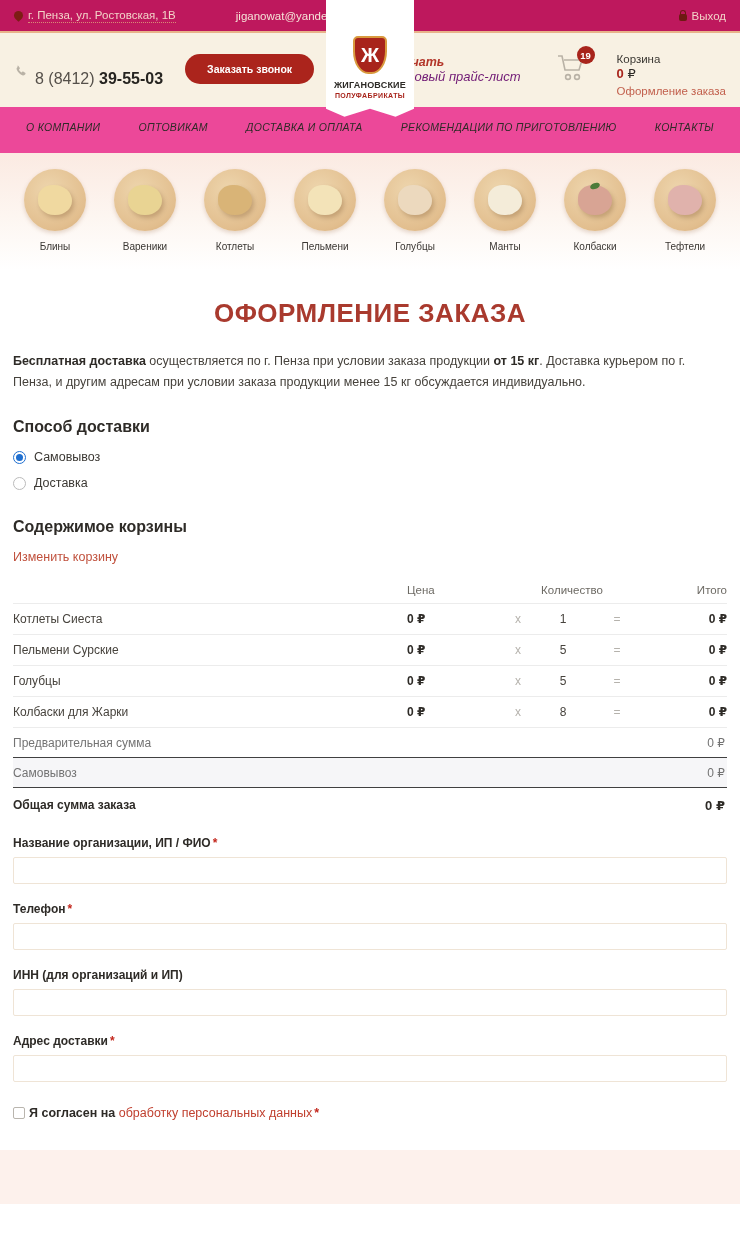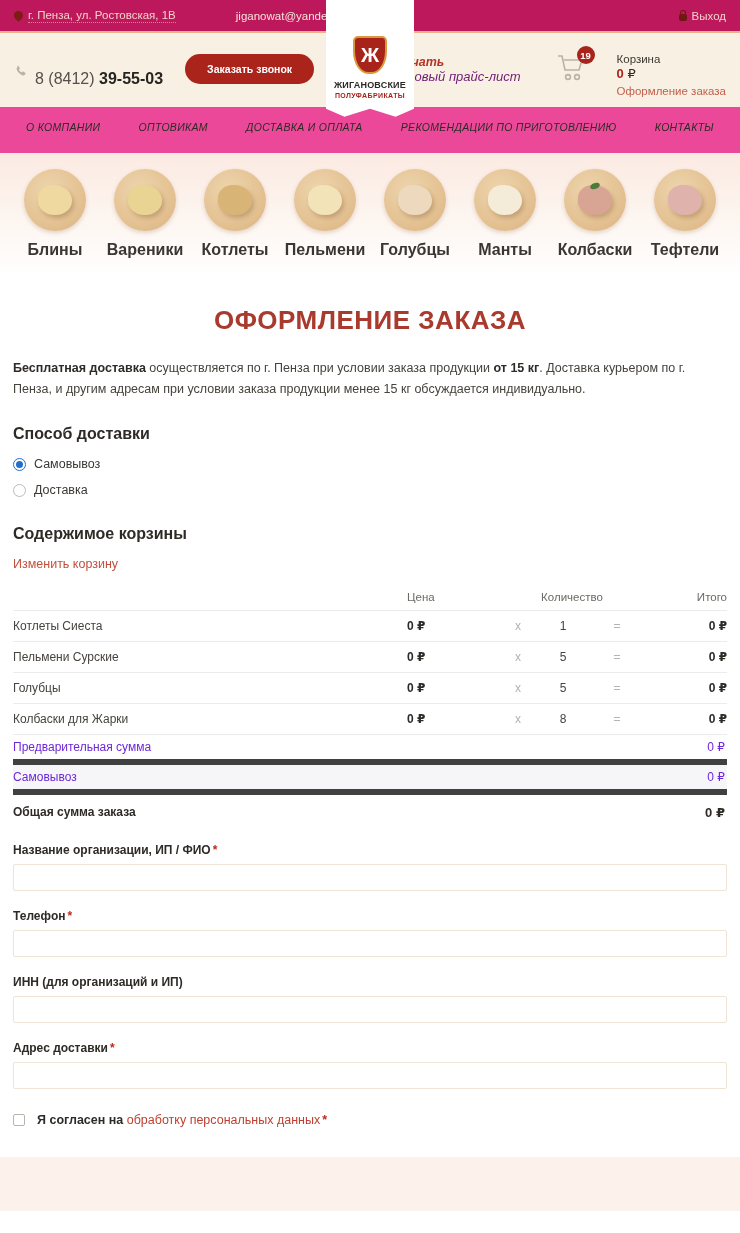--- a/index.html
+++ b/index.html
@@ -73,21 +73,21 @@
   .cats { background:linear-gradient(180deg,#fbeae2 0%,#fdf6f1 55%,#ffffff 100%);
     display:flex; justify-content:space-between; padding:16px 16px 18px; }
   .cat { display:flex; flex-direction:column; align-items:center; width:78px; cursor:pointer;}
   .cat-img { width:62px; height:62px; border-radius:50%;
     background:radial-gradient(circle at 40% 35%,#eed6ae 0%,#e2be8e 70%,#d2a878 100%);
     position:relative; overflow:hidden; box-shadow:0 2px 4px rgba(150,100,60,.25);}
   .cat-img:before { content:""; position:absolute; left:14px; top:16px; width:34px; height:30px;
     border-radius:45% 55% 50% 50%; background:var(--food,#f0dcae); box-shadow:2px 3px 4px rgba(120,80,40,.3);}
   .cat-img.c6:after { content:""; position:absolute; left:26px; top:14px; width:10px; height:6px;
     background:#4d7c3a; border-radius:50%; transform:rotate(-20deg);}
-  .cat-label { margin-top:10px; font-size:16px; font-weight:bold; color:#3a3632; }
+  .cat-label { margin-top:10px; font-size:10px; font-weight:normal; color:#3a3632; }
   
   .main { padding:20px 13px 0; background:#fff; }
   .page-title { text-align:center; color:#a93a2e; font-size:26px; font-weight:600; letter-spacing:.5px; margin:8px 0 22px;}
   .intro { font-size:12.5px; line-height:1.65; color:#46423c; margin-bottom:26px;}
   .intro b { color:#2e2b27; }
   .sec-h { font-size:16px; font-weight:bold; color:#2e2b27; margin:10px 0 14px;}
   .radio-row { display:flex; align-items:center; gap:8px; margin-bottom:12px; cursor:pointer; font-size:12.5px; color:#3b3833;}
   .radio { width:13px; height:13px; border-radius:50%; border:1.5px solid #bbb; background:#fff; position:relative;}
   .radio.sel { border-color:#1f6fd0; }
   .radio.sel:after { content:""; position:absolute; inset:2px; border-radius:50%; background:#1f6fd0;}
@@ -98,33 +98,33 @@
   .trow { display:grid; grid-template-columns:1fr 88px 46px 44px 64px 78px;
     align-items:center; border-bottom:1px solid #ececec; min-height:31px; font-size:12px;}
   .trow.head { color:#6d6a64; font-size:11.5px; min-height:28px;}
   .c-name { color:#47433d; }
   .c-price { font-weight:bold; color:#2e2b27;}
   .c-x,.c-eq { color:#b5b2ac; text-align:center;}
   .c-qty { text-align:center; color:#47433d;}
   .c-total { text-align:right; font-weight:bold; color:#2e2b27;}
   .h-left { text-align:left;} .h-center{ text-align:center; grid-column:3/6;} .h-right{ text-align:right;}
   .srow { display:grid; grid-template-columns:1fr 90px; align-items:center; min-height:30px;
-    border-bottom:6px solid #404040; font-size:12px; color:#6d28d9; padding:0 2px 0 0;}
+    border-bottom:1px solid #404040; font-size:12px; color:#737373; padding:0 2px 0 0;}
   .srow .sval { text-align:right; }
   .srow.shaded { background:#f6f6f8; }
   .srow.grand { border-bottom:none; font-weight:bold; color:#2e2b27; min-height:34px;}
   .srow.grand .sval { font-size:13px; }
   
   .form { margin-top:14px; }
   .fgroup { margin-bottom:18px; }
   .flabel { font-size:12px; font-weight:bold; color:#2e2b27; display:block; margin-bottom:7px;}
   .req { color:#c3271d; margin-left:2px; }
   .finput { width:100%; height:27px; border:1px solid #efe4d6; border-radius:2px; background:#fff;
     font-family:inherit; font-size:12.5px; padding:0 8px; color:#333; outline:none;}
-  .consent { display:flex; align-items:center; gap:12px; margin:24px 0 8px; font-size:12.5px;}
+  .consent { display:flex; align-items:center; gap:4px; margin:24px 0 8px; font-size:12.5px;}
   .checkbox { width:12px; height:12px; border:1.5px solid #b9b5ae; border-radius:2px; background:#fff; flex:none; cursor:pointer;}
   .consent-text { font-weight:bold; color:#2e2b27; }
   .consent-link { color:#c0402f; text-decoration:none; font-weight:normal;}
   .btn-row { display:flex; justify-content:space-between; align-items:center; margin:36px 0 0; padding-bottom:4px;}
   .btn-cancel { background:#fff; border:1px solid #eee; border-radius:15px; padding:8px 20px;
     font-size:10.5px; color:#55504a; box-shadow:0 2px 4px rgba(0,0,0,.08); cursor:pointer; font-family:inherit;}
   .btn-submit { background:#a8231a; border:none; border-radius:16px; padding:10px 20px;
     font-size:10.5px; font-weight:bold; color:#fff; cursor:pointer; font-family:inherit;}
   
   .footer-wrap { background:#fdf1ec; padding:26px 12px 28px; margin-top:30px;}

